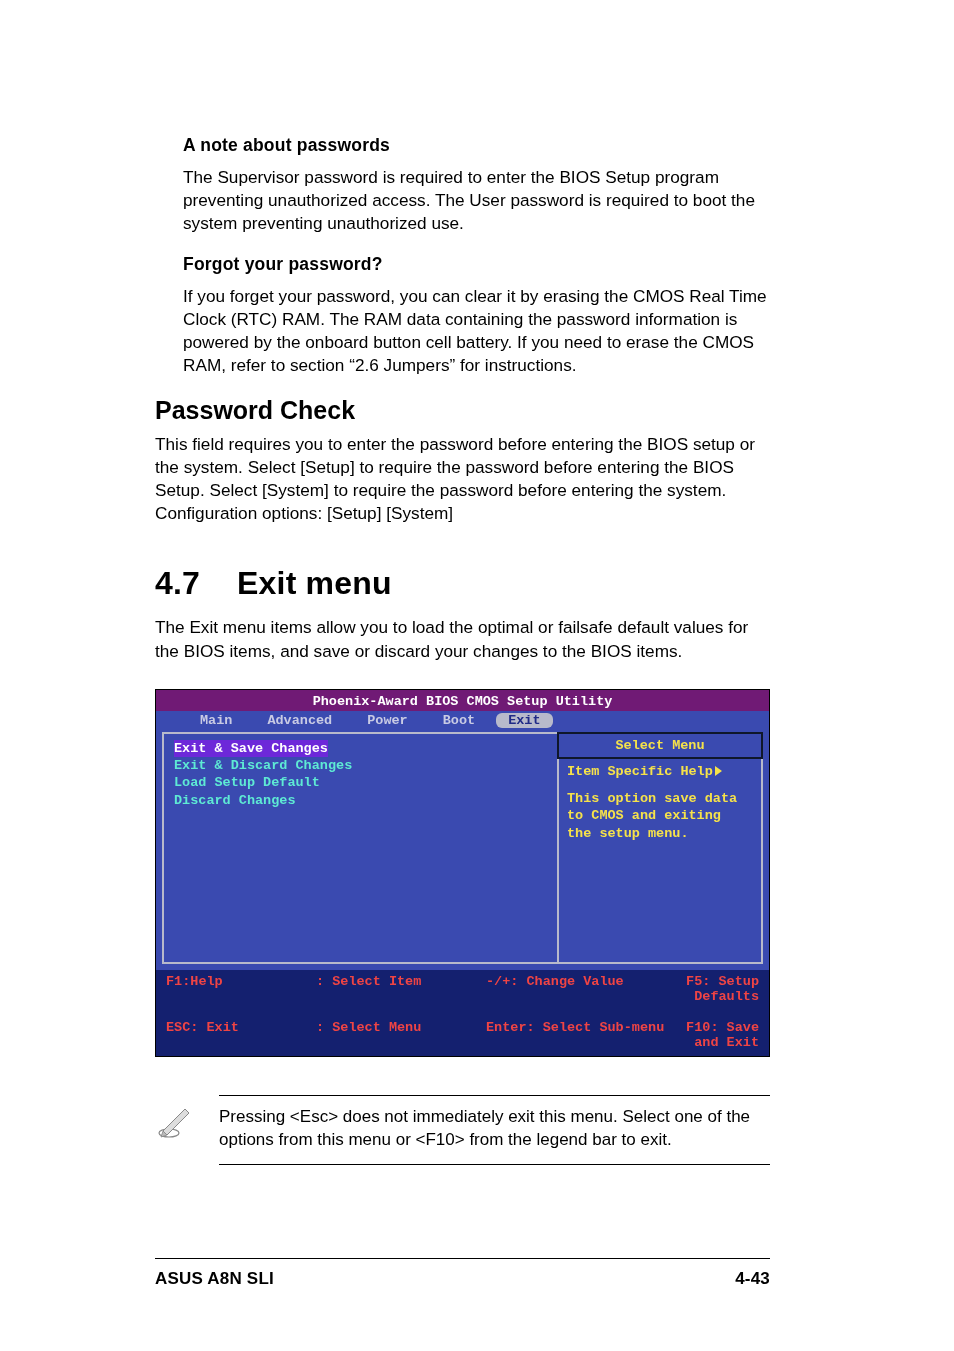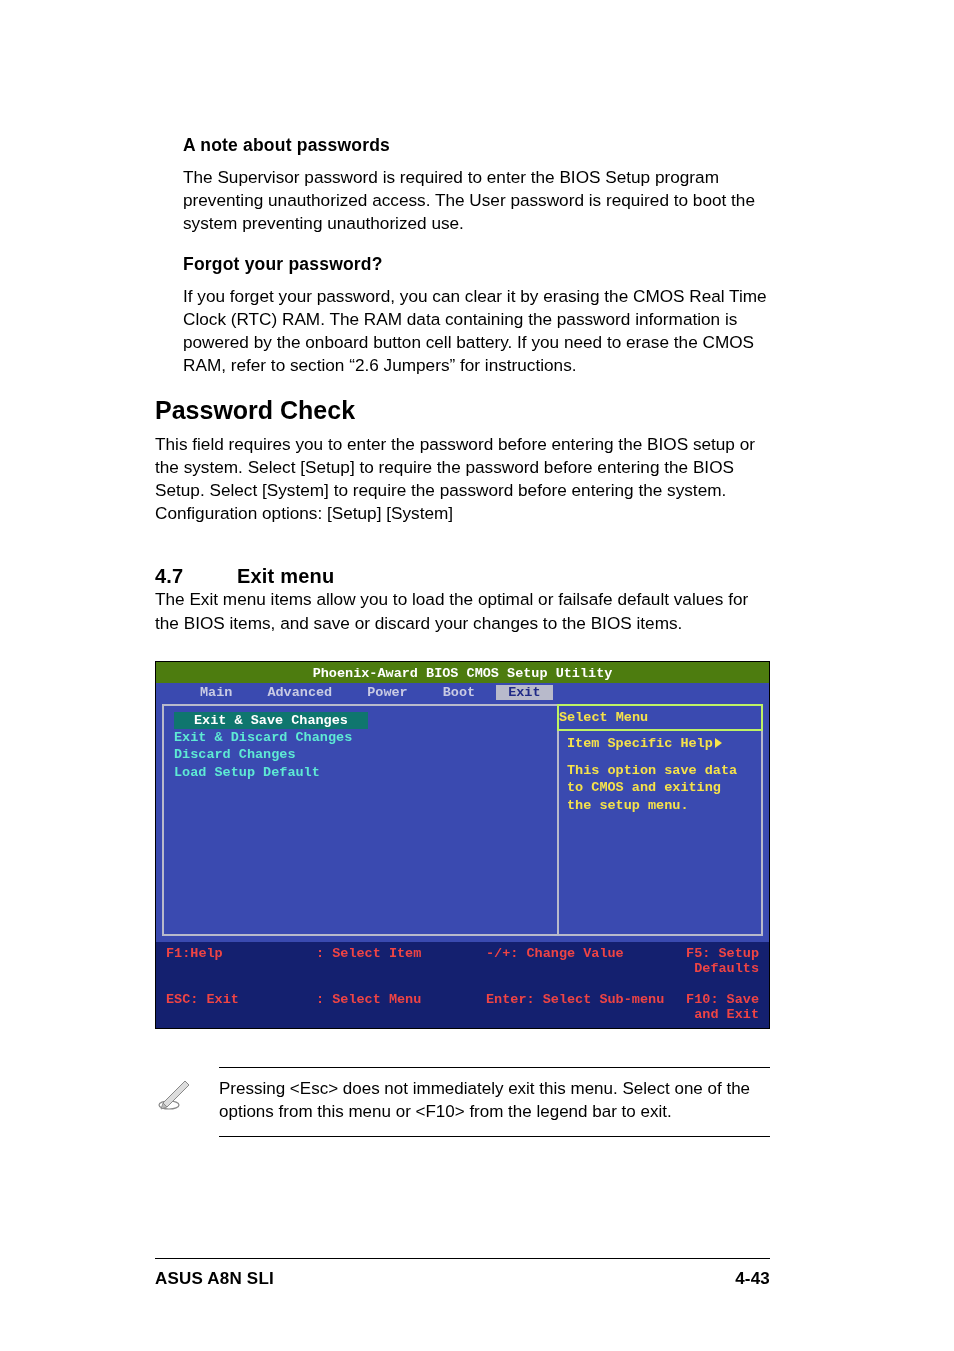--- a/index.html
+++ b/index.html
@@ -29,99 +29,100 @@
     line-height: 1.35;
     margin: 0 0 18px 0;
   }
   .h-med {
     font-weight: bold;
     font-size: 25px;
     margin: 0 0 8px 0;
   }
   .h-big {
     font-weight: 900;
-    font-size: 20px;
-    margin: 40px 0 0 0;
+    font-size: 32px;
+    margin: 40px 0 14px 0;
     letter-spacing: 0.2px;
   }
   .h-big .num {
     display: inline-block;
     width: 82px;
   }
 
   
   .bios {
     margin-top: 26px;
     border: 1px solid #000;
     background: #3a4ab0;
     color: #fff;
     font-family: "Courier New", monospace;
     font-weight: bold;
     font-size: 13.5px;
   }
   .bios-title {
-    background: #4d7c0f;
+    background: #701a75;
     color: #fff;
     text-align: center;
     padding: 4px 0 2px 0;
   }
   .bios-menubar {
     display: flex;
     padding: 2px 30px 4px 30px;
     gap: 7px;
   }
   .bios-tab {
     padding: 0 14px;
     color: #c9cbe4;
   }
   .bios-tab.active {
     background: #b8bacb;
     color: #202a87;
     padding: 0 12px;
+    border-radius: 6px;
   }
   .bios-body {
     display: flex;
     padding: 0 6px 6px 6px;
     background: #3a4ab0;
   }
   .bios-left {
     flex: 1;
     border: 2px solid #b8bacb;
     border-right: none;
     padding: 6px 10px 6px 10px;
     min-height: 232px;
   }
   .bios-right {
     width: 206px;
     display: flex;
     flex-direction: column;
   }
   .bios-right-top {
-    border: 2px solid #bef264;
-    text-align: left;
+    border: 2px solid #0f172a;
+    text-align: center;
     color: #f6e24a;
     padding: 4px 0;
   }
   .bios-right-bottom {
     border: 2px solid #b8bacb;
     border-top: none;
     flex: 1;
     color: #f6e24a;
     padding: 4px 8px;
     line-height: 1.28;
   }
   .bios-item {
     color: #5eead4;
     line-height: 1.28;
   }
   .bios-item.selected {
-    background: #0f766e;
+    background: #6d28d9;
     color: #fff;
     display: inline-block;
-    padding: 0 20px;
+    padding: 0 0;
   }
   .bios-help-title {
     display: flex;
     align-items: center;
   }
   .tri {
     display: inline-block;
     width: 0; height: 0;
     border-top: 5px solid transparent;
     border-bottom: 5px solid transparent;
@@ -203,22 +204,22 @@
       <div class="bios-tab">Main</div>
       <div class="bios-tab">Advanced</div>
       <div class="bios-tab">Power</div>
       <div class="bios-tab">Boot</div>
       <div class="bios-tab active">Exit</div>
     </div>
     <div class="bios-body">
       <div class="bios-left">
         <div><span class="bios-item selected">Exit &amp; Save Changes</span></div>
         <div class="bios-item">Exit &amp; Discard Changes</div>
+        <div class="bios-item">Load Setup Default</div>
         <div class="bios-item">Discard Changes</div>
-        <div class="bios-item">Load Setup Default</div>
       </div>
       <div class="bios-right">
         <div class="bios-right-top">Select Menu</div>
         <div class="bios-right-bottom">
           <div class="bios-help-title">
             <span>Item Specific Help</span>
               <span class="tri"></span>
           </div>
           <div style="height:10px"></div>
           <div>This option save data to CMOS and exiting the setup menu.</div>

